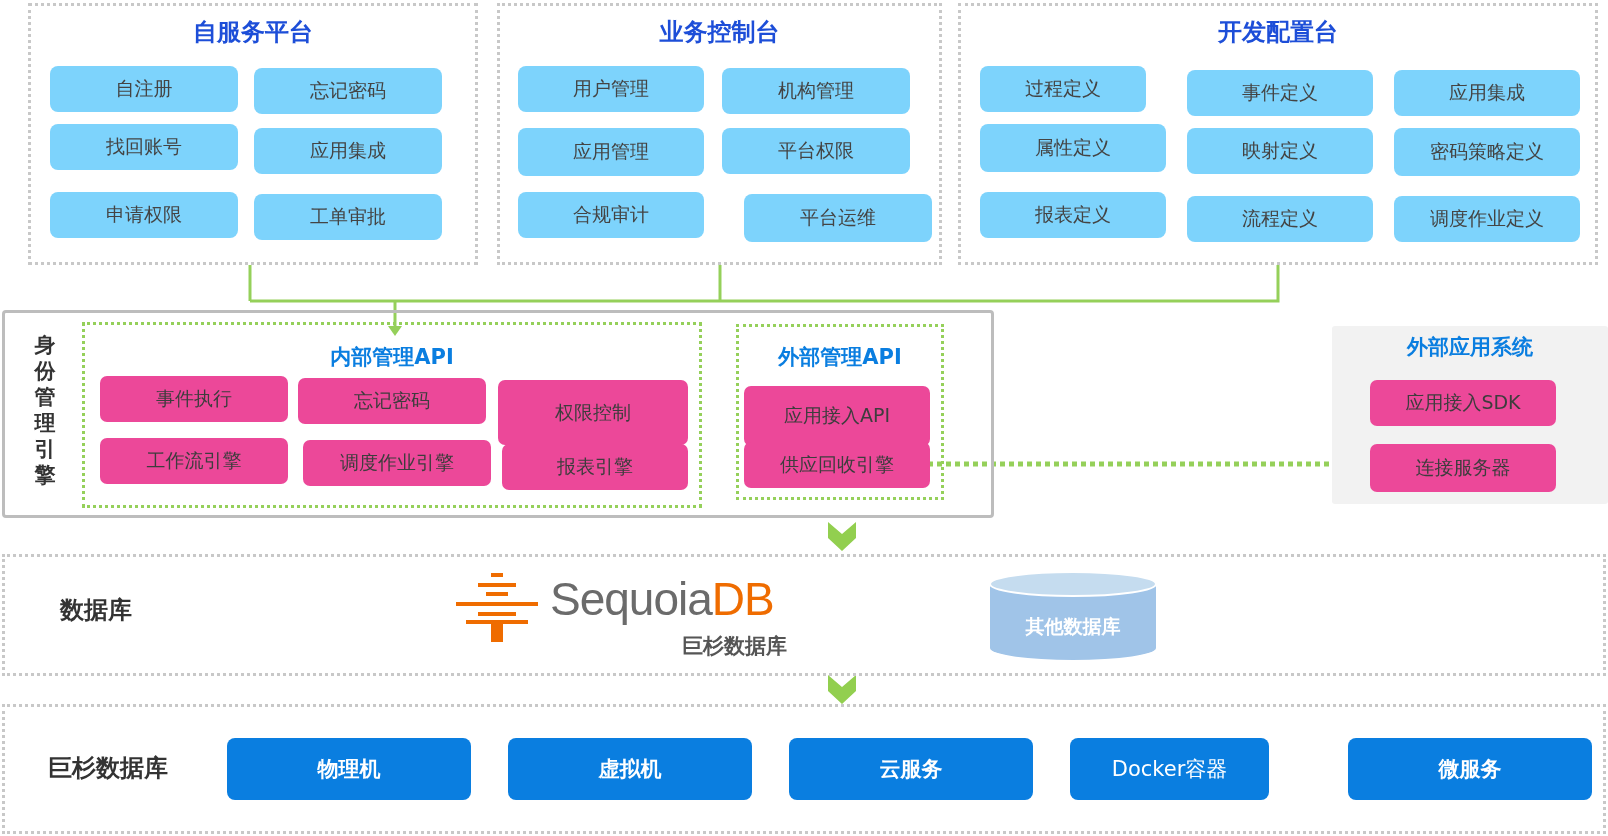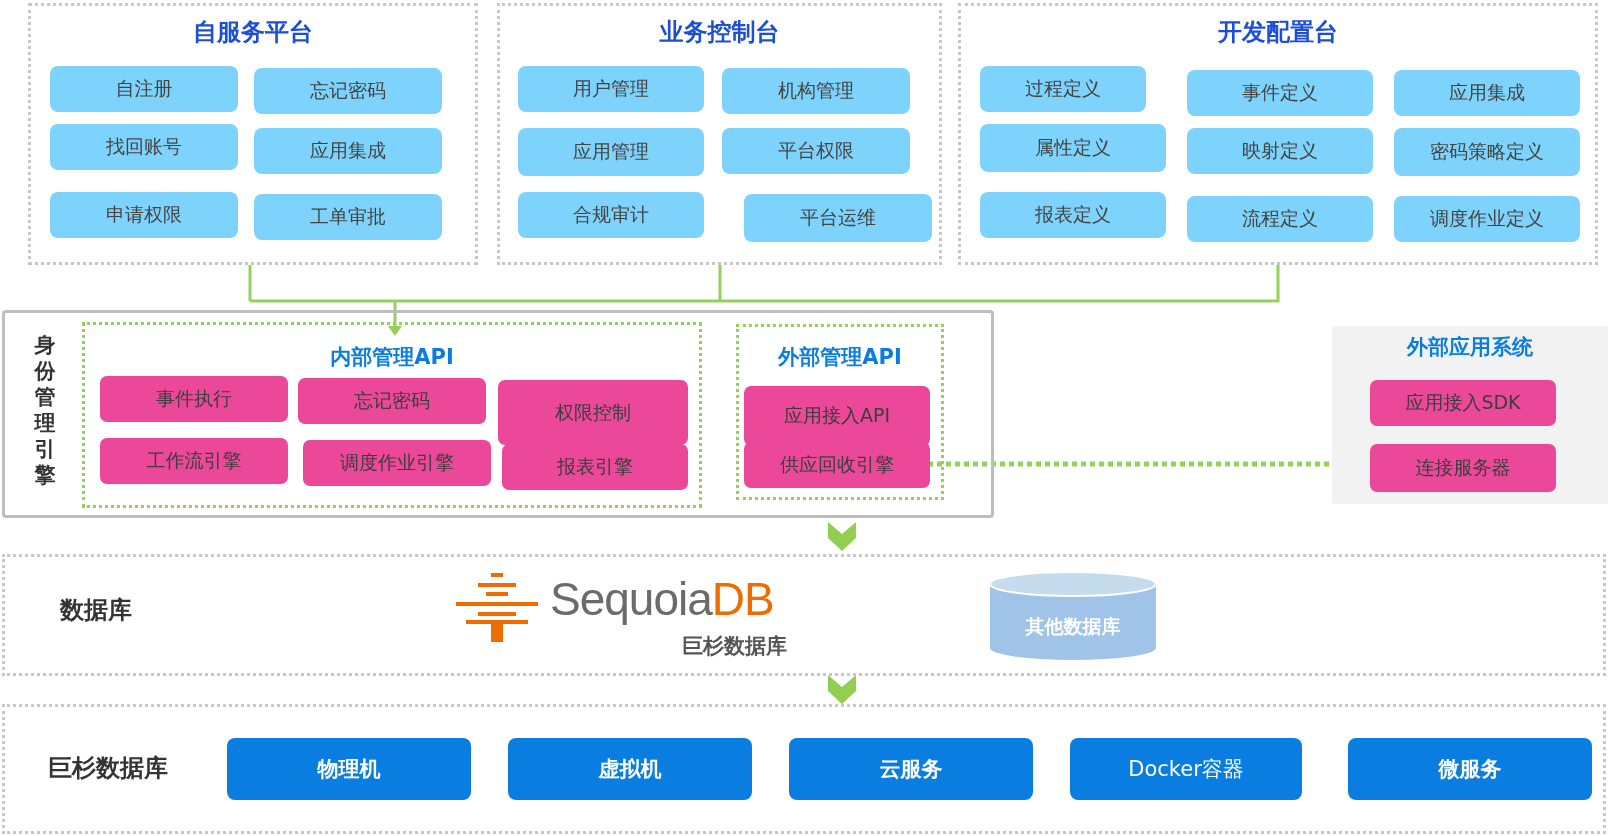--- a/index.html
+++ b/index.html
@@ -121,14 +121,14 @@
     <ellipse cx="85" cy="14" rx="83" ry="12" fill="#c5dcef" stroke="#ffffff" stroke-width="2"></ellipse>
   </svg>
   <div class="abs" style="left:0;top:44px;width:170px;text-align:center;font-size:19px;font-weight:bold;color:#ffffff;">其他数据库</div>
 </div>
 
 <div class="abs dotgray" style="left:2px;top:704px;width:1604px;height:130px;"></div>
 <div class="abs layer-label" style="left:48px;top:752px;">巨杉数据库</div>
 <div class="abs bpill" style="left:227px;top:738px;width:244px;height:62px;">物理机</div>
 <div class="abs bpill" style="left:508px;top:738px;width:244px;height:62px;">虚拟机</div>
 <div class="abs bpill" style="left:789px;top:738px;width:244px;height:62px;">云服务</div>
-<div class="abs bpill" style="left:1070px;top:738px;width:232px;height:62px;font-weight:normal;">Docker容器</div>
+<div class="abs bpill" style="left:1070px;top:738px;width:199px;height:62px;font-weight:normal;">Docker容器</div>
 <div class="abs bpill" style="left:1348px;top:738px;width:244px;height:62px;">微服务</div>
 
 </body></html>

